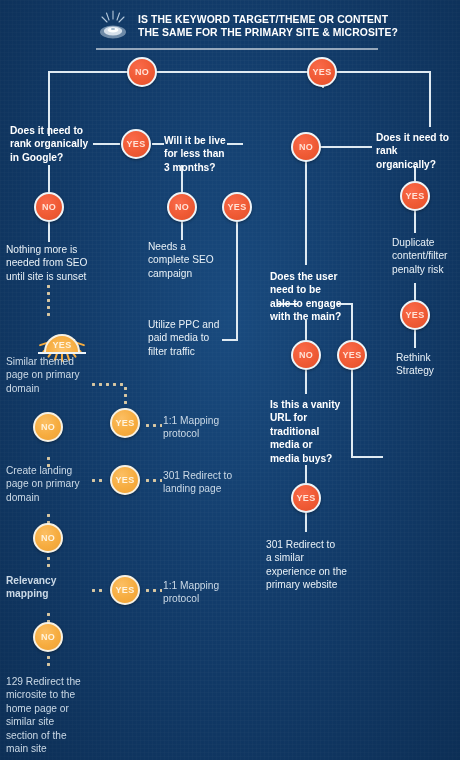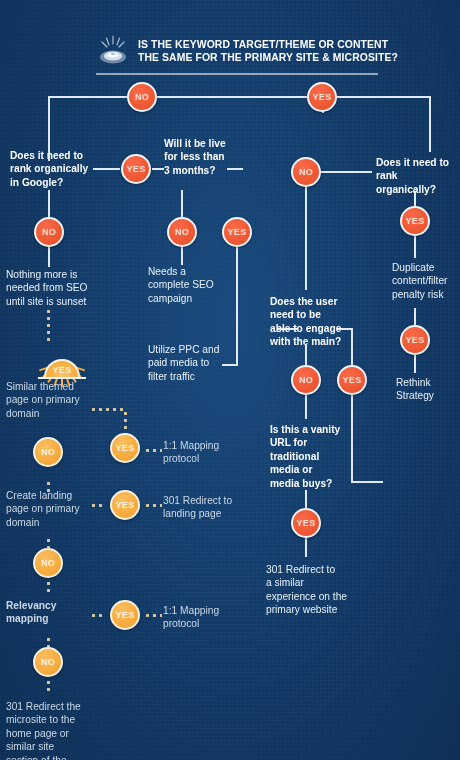--- a/index.html
+++ b/index.html
@@ -17,21 +17,21 @@
       linear-gradient(rgba(255,255,255,.022) 1px, transparent 1px),
       linear-gradient(90deg, rgba(255,255,255,.022) 1px, transparent 1px);
     background-size:4px 4px, 4px 4px;
     pointer-events:none;
   }
   #bg-vignette{
     position:absolute; inset:0;
     background:radial-gradient(ellipse at 50% 42%, rgba(31,86,142,.55) 0%, rgba(18,60,107,.15) 45%, rgba(8,36,69,.55) 100%);
     pointer-events:none;
   }
-  #stage{ position:absolute; inset:0;margin-top:25px; }
+  #stage{ position:absolute; inset:0; }
 
   
   #header{
     position:absolute; left:96px; top:8px; width:282px; height:44px;
     display:flex; align-items:flex-start; gap:8px;
   }
   #header-title{
     color:#ffffff; font-size:10.4px; font-weight:bold; line-height:13px;
     letter-spacing:.1px; padding-top:5px;
   }
@@ -224,21 +224,21 @@
 
   <div class="node red n30" style="left:291px; top:340px;">NO</div>
   <div class="node red n30" style="left:337px; top:340px;">YES</div>
 
   <div class="node red n30" style="left:291px; top:483px;">YES</div>
 
   <div class="lbl q" style="left:10px; top:124px; width:90px; white-space:pre-line;">Does it need to
 rank organically
 in Google?</div>
 
-  <div class="lbl q" style="left:164px; top:112px; width:88px; white-space:pre-line;">Will it be live
+  <div class="lbl q" style="left:164px; top:134px; width:88px; white-space:pre-line;">Will it be live
 for less than
 3 months?</div>
 
   <div class="lbl" style="left:148px; top:240px; width:90px; white-space:pre-line;">Needs a
 complete SEO
 campaign</div>
 
   <div class="lbl" style="left:6px; top:243px; width:105px; white-space:pre-line;">Nothing more is
 needed from SEO
 until site is sunset</div>
@@ -251,21 +251,21 @@
 page on primary
 domain</div>
 
   <div class="lbl dim" style="left:6px; top:464px; width:100px; white-space:pre-line;">Create landing
 page on primary
 domain</div>
 
   <div class="lbl dim" style="left:6px; top:574px; width:100px; white-space:pre-line;font-weight:bold;">Relevancy
 mapping</div>
 
-  <div class="lbl dim" style="left:6px; top:675px; width:105px; white-space:pre-line;">301 Redirect the
+  <div class="lbl dim" style="left:6px; top:675px; width:105px; white-space:pre-line;">129 Redirect the
 microsite to the
 home page or
 similar site
 section of the
 main site</div>
 
   <div class="lbl dim" style="left:163px; top:414px; width:92px; white-space:pre-line;">1:1 Mapping
 protocol</div>
 
   <div class="lbl dim" style="left:163px; top:469px; width:95px; white-space:pre-line;">301 Redirect to

